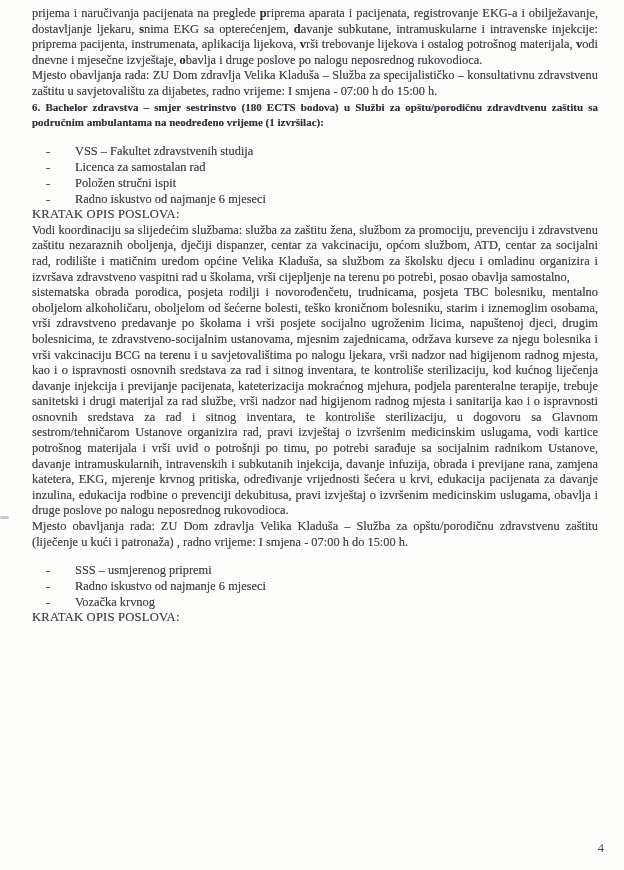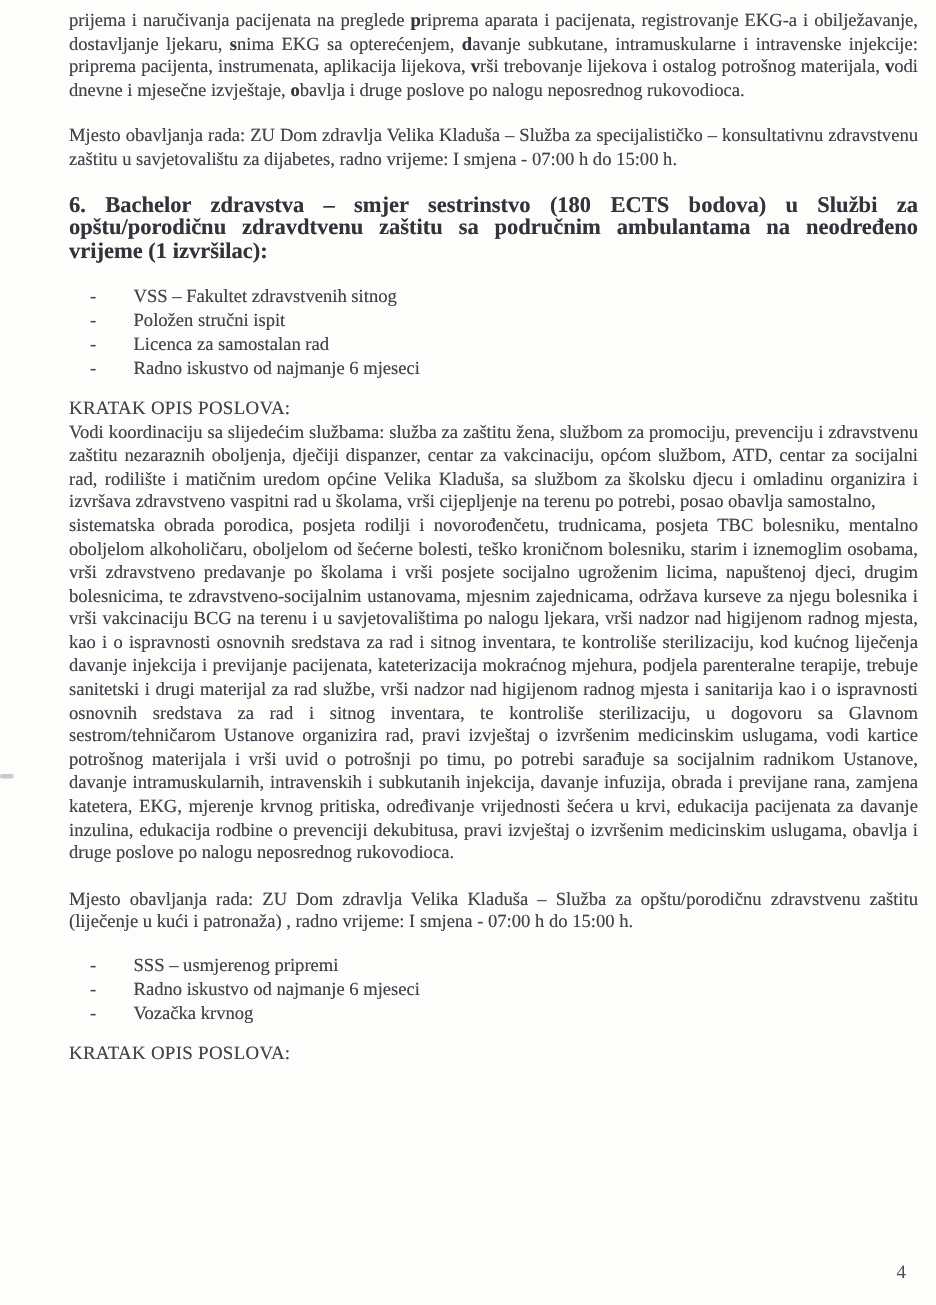--- a/index.html
+++ b/index.html
@@ -6,37 +6,37 @@
   body {
     width: 624px; height: 870px;
     background: #fdfdfc;
     overflow: hidden;
     font-family: "Liberation Serif", serif;
     color: #43434c;
     position: relative;
   }
   .page {
     position: absolute;
-    left: 46px; top: 6px;
+    left: 32px; top: 6px;
     width: 566px;
     text-shadow: 0 0 0.4px rgba(60,60,70,0.55);
   }
   p { margin: 0; }
   .body-text {
     font-size: 12.4px;
     line-height: 15.6px;
     text-align: justify;
   }
-  .gap { margin-top: 15px; }
-  .gap-sm { margin-top: 12px; }
+  .gap { }
+  .gap-sm { }
   .bold-lead { font-weight: bold; color: #34343c; }
   .job-heading {
     font-weight: bold;
     color: #33333b;
-    font-size: 15px;
+    font-size: 11px;
     line-height: 15.8px;
     text-align: justify;
   }
   ul.req-list {
     list-style: none;
     margin: 12px 0 0 0;
     padding: 0;
   }
   ul.req-list li {
     position: relative;
@@ -74,23 +74,23 @@
 
 <div class="page">
 
   <p class="body-text"><span>prijema i naručivanja pacijenata na preglede  </span><span class="bold-lead">p</span><span>riprema aparata i pacijenata, registrovanje EKG-a i obilježavanje, dostavljanje ljekaru, </span><span class="bold-lead">s</span><span>nima EKG sa opterećenjem, </span><span class="bold-lead">d</span><span>avanje subkutane, intramuskularne i intravenske injekcije: priprema pacijenta, instrumenata, aplikacija lijekova, </span><span class="bold-lead">v</span><span>rši trebovanje lijekova i ostalog potrošnog materijala, </span><span class="bold-lead">v</span><span>odi dnevne i mjesečne izvještaje, </span><span class="bold-lead">o</span><span>bavlja i druge poslove po nalogu neposrednog rukovodioca.</span></p>
 
   <p class="body-text gap">Mjesto obavljanja rada: ZU Dom zdravlja Velika Kladuša – Služba za specijalističko – konsultativnu zdravstvenu zaštitu u savjetovalištu za dijabetes, radno vrijeme: I smjena - 07:00 h do 15:00 h.</p>
 
   <p class="job-heading gap">6. Bachelor zdravstva – smjer sestrinstvo (180 ECTS bodova) u Službi za opštu/porodičnu zdravdtvenu zaštitu sa područnim ambulantama na neodređeno vrijeme  (1 izvršilac):</p>
 
   <ul class="req-list">
-    <li><span>VSS – Fakultet zdravstvenih sitnog</span></li>
+    <li><span>VSS – Fakultet zdravstvenih studija</span></li>
+    <li><span>Licenca za samostalan rad</span></li>
     <li><span>Položen stručni ispit</span></li>
-    <li><span>Licenca za samostalan rad</span></li>
     <li><span>Radno iskustvo od najmanje 6 mjeseci</span></li>
   </ul>
 
   <p class="body-text section-label gap-sm">KRATAK OPIS POSLOVA:</p>
 
   <p class="body-text">Vodi koordinaciju sa slijedećim službama: služba za zaštitu žena, službom za promociju, prevenciju i zdravstvenu zaštitu nezaraznih oboljenja, dječiji dispanzer, centar za vakcinaciju,  općom službom, ATD, centar za socijalni rad, rodilište i matičnim uredom općine Velika Kladuša, sa službom za školsku djecu i omladinu organizira i izvršava zdravstveno vaspitni rad u školama, vrši cijepljenje na terenu po potrebi, posao obavlja samostalno,</p>
   <p class="body-text">sistematska obrada porodica, posjeta rodilji i novorođenčetu, trudnicama, posjeta TBC bolesniku, mentalno oboljelom alkoholičaru, oboljelom od šećerne bolesti, teško kroničnom bolesniku, starim i iznemoglim osobama, vrši zdravstveno predavanje po školama i vrši posjete socijalno ugroženim licima, napuštenoj djeci, drugim bolesnicima, te zdravstveno-socijalnim ustanovama, mjesnim zajednicama, održava kurseve za njegu bolesnika i vrši vakcinaciju BCG na terenu i u savjetovalištima po nalogu ljekara, vrši nadzor nad higijenom radnog mjesta, kao i o ispravnosti osnovnih sredstava za rad i sitnog inventara, te kontroliše sterilizaciju, kod kućnog liječenja davanje injekcija i previjanje pacijenata, kateterizacija mokraćnog mjehura, podjela parenteralne terapije, trebuje sanitetski i drugi materijal za rad službe, vrši nadzor nad higijenom radnog mjesta i sanitarija kao i o ispravnosti osnovnih sredstava za rad i sitnog inventara, te kontroliše sterilizaciju, u dogovoru sa Glavnom sestrom/tehničarom Ustanove organizira rad, pravi izvještaj o izvršenim medicinskim uslugama, vodi kartice potrošnog materijala i vrši uvid o potrošnji po timu, po potrebi sarađuje sa socijalnim radnikom Ustanove, davanje intramuskularnih, intravenskih i subkutanih injekcija, davanje infuzija, obrada i previjane rana, zamjena katetera, EKG, mjerenje krvnog pritiska, određivanje vrijednosti šećera u krvi, edukacija pacijenata za davanje inzulina, edukacija rodbine o prevenciji dekubitusa, pravi izvještaj o izvršenim medicinskim uslugama, obavlja i druge poslove po nalogu neposrednog rukovodioca.</p>
 
   <p class="body-text gap">Mjesto obavljanja rada: ZU Dom zdravlja Velika Kladuša – Služba za opštu/porodičnu zdravstvenu zaštitu (liječenje u kući i patronaža) , radno vrijeme: I smjena - 07:00 h do 15:00 h.</p>
 

